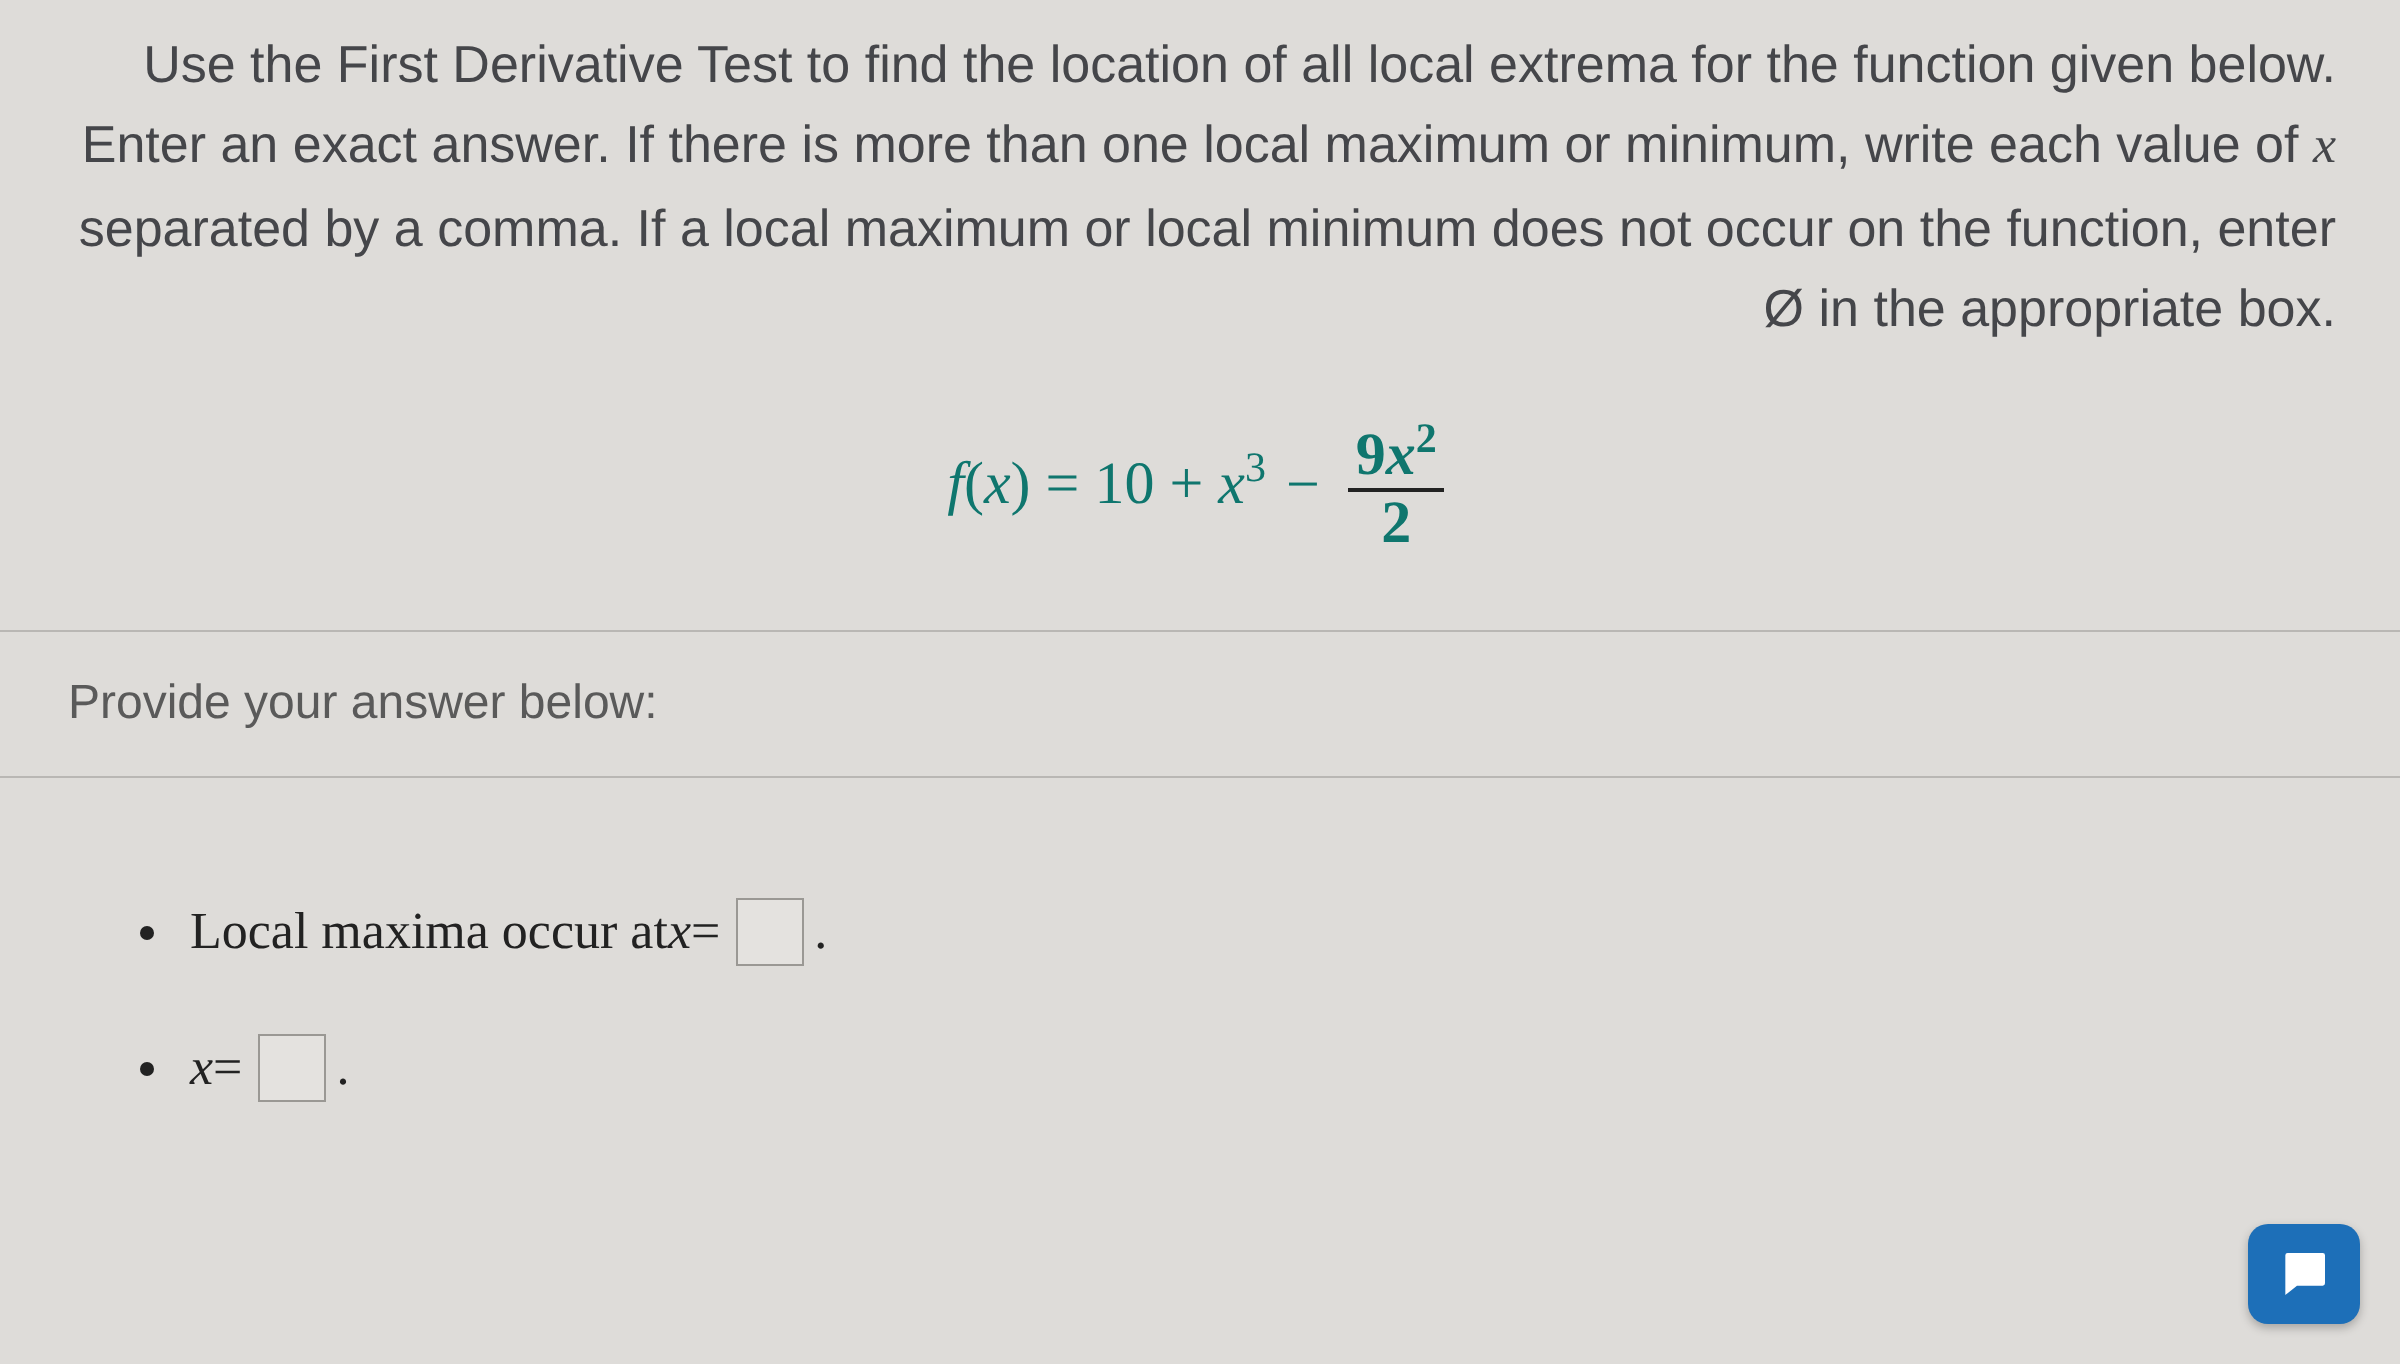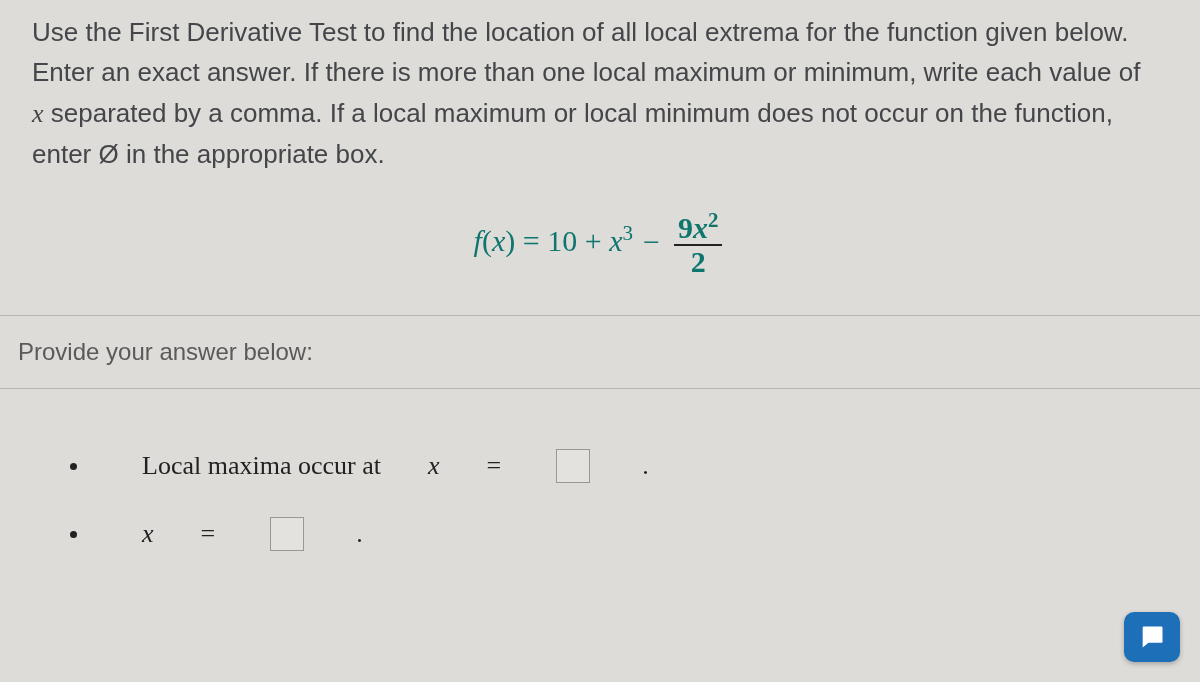--- a/index.html
+++ b/index.html
@@ -6,24 +6,25 @@
   html, body {
     width: 1200px;
     height: 682px;
     font-family: "Helvetica Neue", Arial, sans-serif;
     background: #dedcd9;
     color: #333;
     overflow: hidden;
     position: relative;
   }
   .question-text {
-    padding: 12px 51px 24px 32px;
+    padding: 12px 32px 24px 32px;
     font-size: 26px;
     line-height: 1.55;
     color: #45464a;
+    text-align: right;
   }
   .var-x { font-style: italic; font-family: "Times New Roman", serif; }
   .null-symbol { font-family: Arial, sans-serif; }
   .formula-row {
     text-align: center;
     padding: 14px 0 38px 0;
     font-family: "Times New Roman", serif;
     font-size: 30px;
     color: #0f766e;
   }
@@ -43,32 +44,32 @@
   .minus { padding: 0 10px; }
   hr.divider {
     border: none;
     border-top: 1px solid #b9b7b4;
     margin: 0;
   }
   .section-label {
     padding: 22px 32px 22px 18px;
     font-size: 24px;
     color: #5a5a5a;
+    margin-left: 16px;
   }
   .answer-area {
     padding: 60px 32px 0 70px;
   }
   .answer-line {
     font-family: "Times New Roman", serif;
     font-size: 26px;
     color: #222;
     margin-bottom: 34px;
     display: flex;
     align-items: center;
-    gap: 47px;
   }
   .bullet {
     display: inline-block;
     width: 7px; height: 7px;
     background: #222;
     border-radius: 50%;
     margin-right: 18px;
   }
   .answer-input {
     width: 34px;

